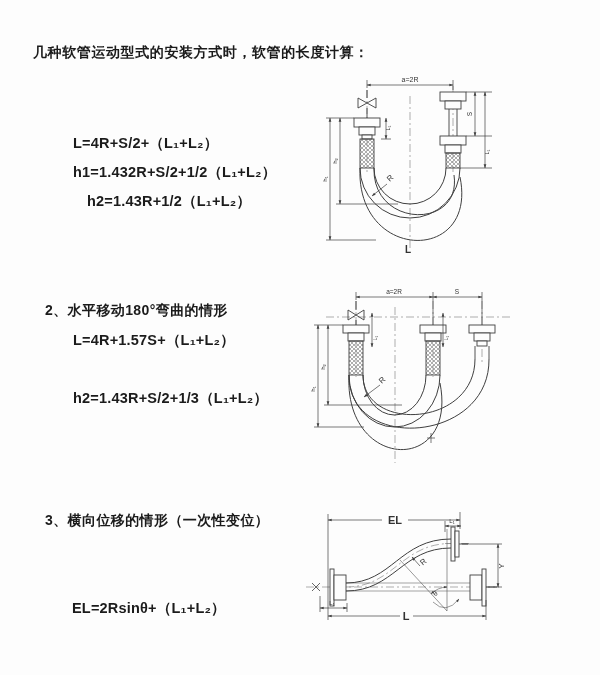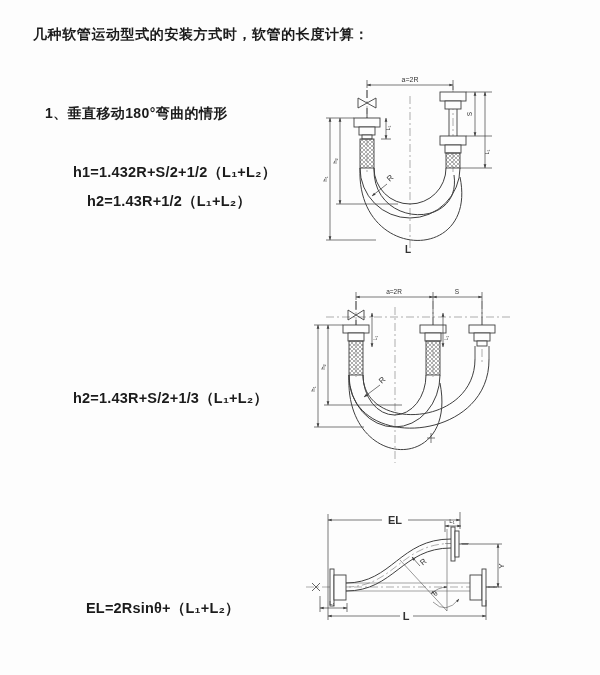--- a/index.html
+++ b/index.html
@@ -2,39 +2,42 @@
 <html><head>
 <meta charset="utf-8">
 <style>
   html,body{margin:0;padding:0;background:#e8e8e8;}
   .page{
     position:relative;width:600px;height:675px;margin:0 auto;
     background:#fdfdfd;overflow:hidden;
     font-family:"Liberation Sans","DejaVu Sans",sans-serif;color:#1b1b1b;
   }
   .abs{position:absolute;white-space:nowrap;}
-  .title{font-size:14px;font-weight:bold;letter-spacing:.6px;}
+  .title{font-size:14px;font-weight:bold;letter-spacing:.6px;margin-top:18px;}
   .heading{font-size:14px;font-weight:bold;letter-spacing:.4px;}
   .formula{font-size:14.5px;font-weight:bold;letter-spacing:.2px;}
   svg text{font-family:"Liberation Sans","DejaVu Sans",sans-serif;fill:#333;}
 </style>
 </head>
 <body>
 
 <div class="page">
 
   <div class="abs title" style="left:33px;top:26px">几种软管运动型式的安装方式时，软管的长度计算：</div>
 
-  <div class="abs heading" style="left:45px;top:105px">1、垂直移动180°弯曲的情形</div>
+  <div class="abs formula" style="left:73px;top:134px">L=4R+S/2+（L₁+L₂）</div>
   <div class="abs formula" style="left:73px;top:163px">h1=1.432R+S/2+1/2（L₁+L₂）</div>
   <div class="abs formula" style="left:87px;top:192px">h2=1.43R+1/2（L₁+L₂）</div>
 
+  <div class="abs heading" style="left:45px;top:302px">2、水平移动180°弯曲的情形</div>
+  <div class="abs formula" style="left:73px;top:331px">L=4R+1.57S+（L₁+L₂）</div>
   <div class="abs formula" style="left:73px;top:389px">h2=1.43R+S/2+1/3（L₁+L₂）</div>
 
-  <div class="abs formula" style="left:86px;top:599px">EL=2Rsinθ+（L₁+L₂）</div>
+  <div class="abs heading" style="left:45px;top:512px">3、横向位移的情形（一次性变位）</div>
+  <div class="abs formula" style="left:72px;top:599px">EL=2Rsinθ+（L₁+L₂）</div>
 
   <svg class="abs" style="left:310px;top:72px" width="280" height="185" viewBox="0 0 280 185">
     <defs>
       <marker id="ar1" viewBox="0 0 10 10" refX="9.5" refY="5" markerWidth="8" markerHeight="5.5" orient="auto-start-reverse">
         <path d="M0,1.5 L10,5 L0,8.5 Z" fill="#3f3f3f"></path>
       </marker>
       <pattern id="ht1" width="4" height="4" patternUnits="userSpaceOnUse">
         <path d="M0,4 L4,0 M0,0 L4,4" stroke="#8d8d8d" stroke-width="0.7"></path>
       </pattern>
     </defs>

